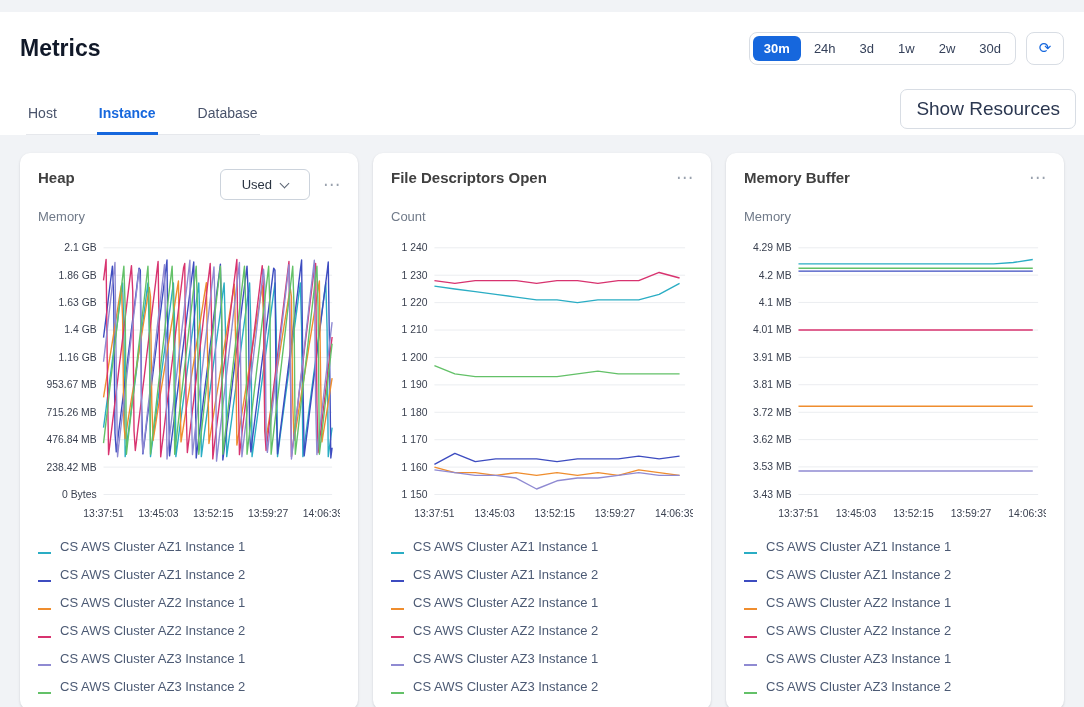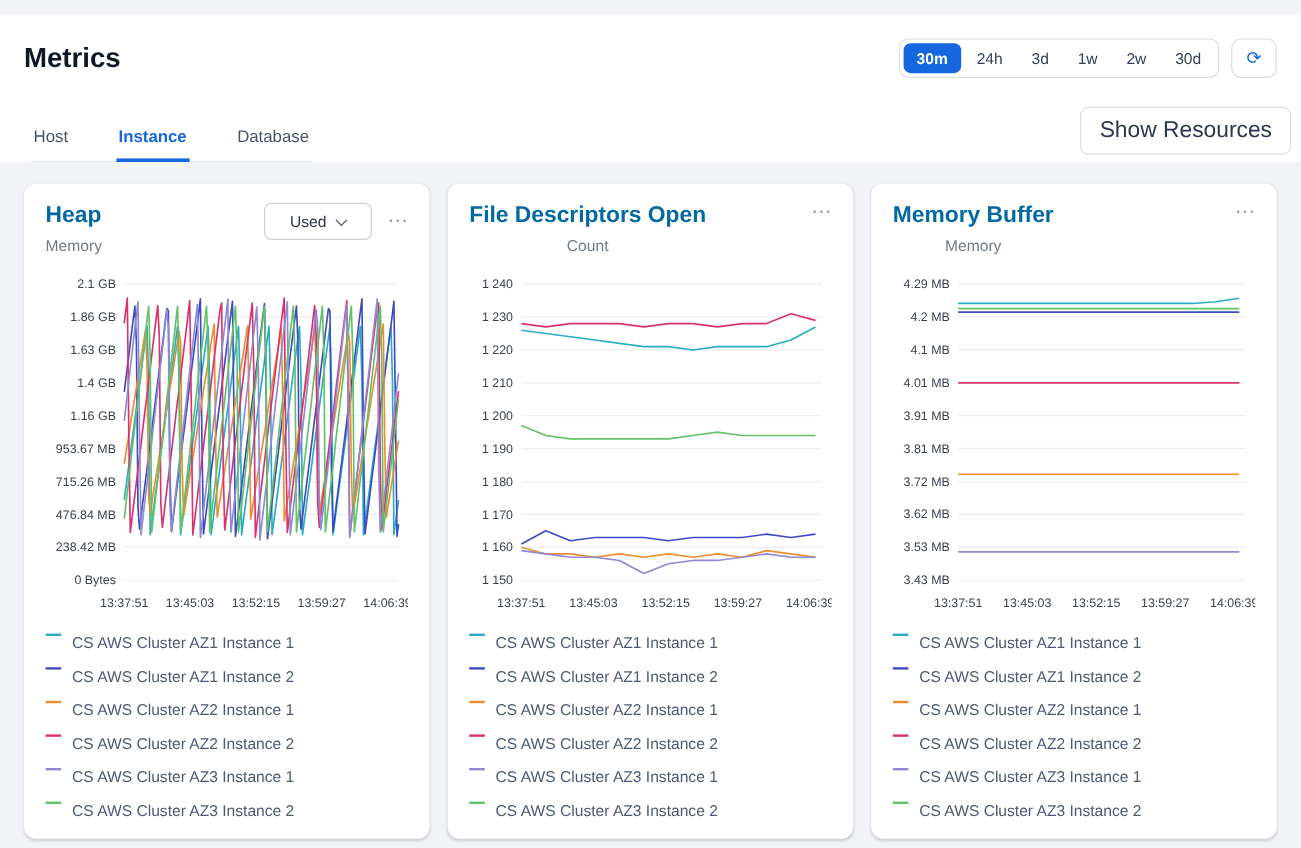--- a/index.html
+++ b/index.html
@@ -15,29 +15,29 @@
   .icon-btn{width:38px;height:33px;border:1px solid #d8dde4;border-radius:8px;background:#fff;color:#1667dd;display:flex;align-items:center;justify-content:center;cursor:pointer;}
   .glyph{font-family:"DejaVu Sans",sans-serif;font-size:15px;line-height:1;}
   .tabs-row{display:flex;justify-content:space-between;align-items:flex-end;background:#fff;padding:24px 8px 0 26px;}
   .tabs{display:flex;gap:38px;border-bottom:1px solid #e6e8ec;}
   .tab{padding:0 2px 11px;font-size:14px;color:#49536b;cursor:pointer;}
   .tab.active{color:#1667dd;font-weight:700;border-bottom:3px solid #1667dd;margin-bottom:-1px;}
   .btn-outline{background:#fff;border:1px solid #d8dde4;border-radius:7px;padding:8px 15px;font-family:inherit;font-size:19px;color:#2b3750;cursor:pointer;margin-bottom:6px;}
   .content{padding:18px 20px 16px;display:grid;grid-template-columns:repeat(3,1fr);gap:15px;}
   .card{background:#fff;border-radius:10px;padding:16px 18px 10px;box-shadow:0 1px 2px rgba(16,24,40,.06),0 1px 3px rgba(16,24,40,.10);}
   .card-head{display:flex;justify-content:space-between;align-items:flex-start;min-height:44px;}
-  .card-title{font-size:19px;font-weight:700;color:#0369a1;}
-  .card-sub{font-size:13px;color:#707a89;margin-top:6px;text-align:center;}
+  .card-title{font-size:15px;font-weight:700;color:#404040;}
+  .card-sub{font-size:13px;color:#707a89;margin-top:23px;}
   .head-right{display:flex;align-items:center;gap:13px;}
   .select{display:flex;align-items:center;gap:9px;border:1px solid #ccd3dc;border-radius:6px;padding:7px 21px;font-size:13px;color:#2b3442;cursor:pointer;background:#fff;}
   .chev{width:7px;height:7px;border-right:1.6px solid #5c6574;border-bottom:1.6px solid #5c6574;transform:rotate(45deg);margin-top:-3px;}
   .kebab{color:#9aa2ae;font-size:17px;cursor:pointer;line-height:1;font-family:"DejaVu Sans",sans-serif;}
   .chart{width:100%;height:auto;display:block;margin-top:8px;}
   .legend{margin-top:4px;}
-  .legend-item{display:flex;align-items:flex-start;gap:9px;padding:6.5px 0;cursor:pointer;}
+  .legend-item{display:flex;align-items:flex-end;gap:9px;padding:6.5px 0;cursor:pointer;}
   .swatch{width:13px;height:2px;flex:0 0 13px;}
   .legend-label{font-size:13px;color:#4c5a74;}
 </style>
 </head>
 <body>
 
 <div class="topbar">
   <div class="header-top">
     <div class="page-title">Metrics</div>
     <div class="controls">

